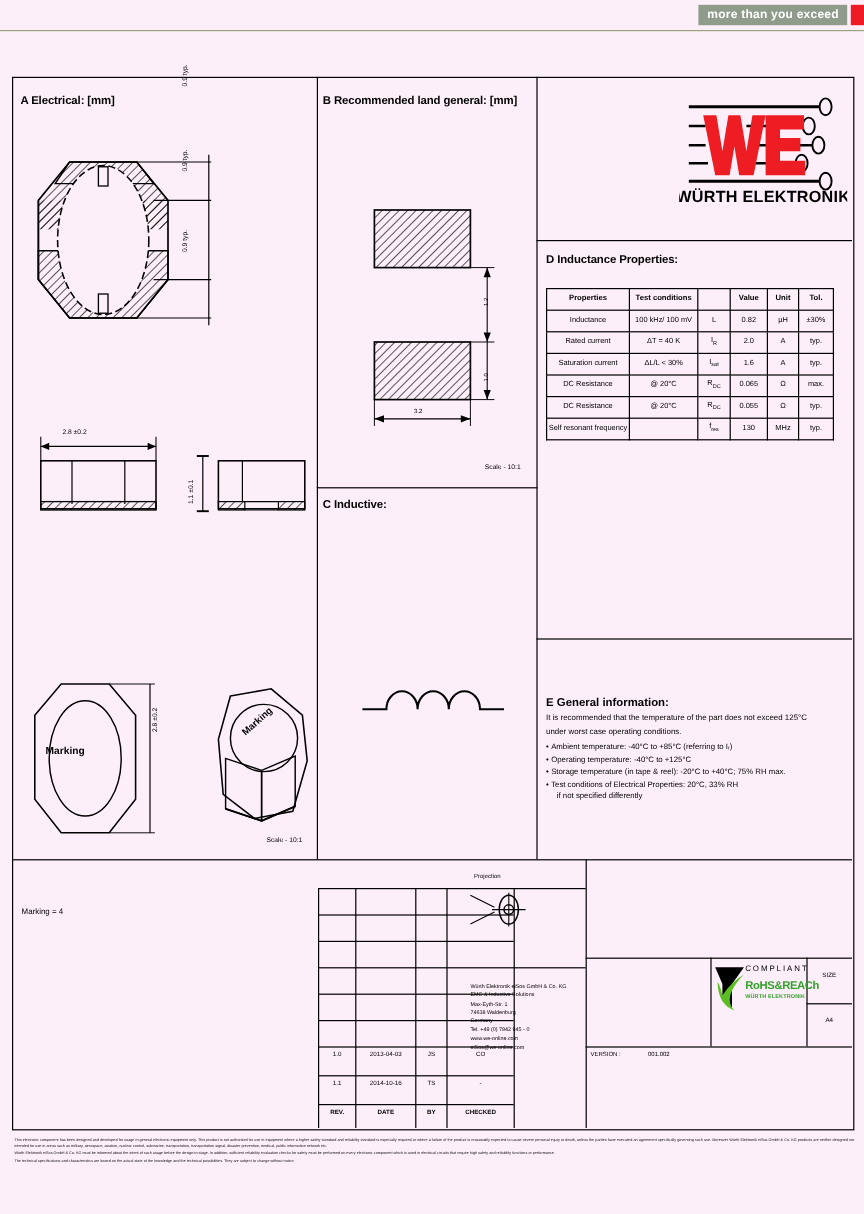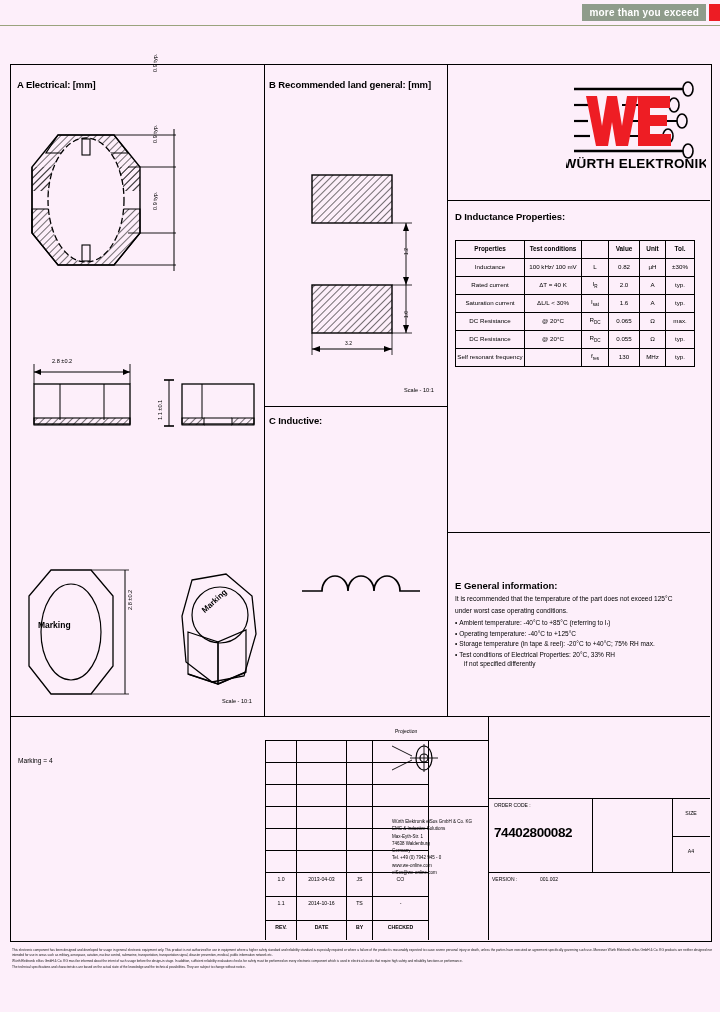--- a/index.html
+++ b/index.html
@@ -384,31 +384,36 @@
       <div>eiSos@we-online.com</div>
     </div>
 
 
   <div class="hline" style="left:488px;top:798px;width:222px;"></div>
   <div class="hline" style="left:488px;top:872px;width:222px;"></div>
   <div class="vline" style="left:592px;top:798px;height:74px;"></div>
   <div class="vline" style="left:672px;top:798px;height:74px;"></div>
   <div class="hline" style="left:672px;top:836px;width:38px;"></div>
 
-  <div class="partbox">
-    <div class="part-lbl">ORDER CODE :</div>
-    <div class="part-no">74402800082</div>
-  </div>
 
   <div class="mini" style="position:absolute;left:674px;top:808px;width:34px;">SIZE</div>
   <div class="mini" style="position:absolute;left:674px;top:846px;width:34px;">A4</div>
 
   <div style="position:absolute;left:492px;top:876px;font-size:5px;">VERSION :</div>
   <div style="position:absolute;left:540px;top:876px;font-size:5px;">001.002</div>
 
+  <div class="rohs">
+    <svg width="30" height="42" viewBox="0 0 30 42">
+      <polygon points="2,4 26,4 16,18 16,38 8,32 8,18" fill="#000"></polygon>
+      <path d="M4,16 C4,32 12,38 18,40 C12,34 12,24 26,10 C16,16 10,24 8,28 C7,22 5,18 4,16 Z" fill="#5bbf21"></path>
+    </svg>
+    <div class="txt1">COMPLIANT</div>
+    <div class="txt2">RoHS&amp;REACh</div>
+    <div class="txt3">WÜRTH ELEKTRONIK</div>
+  </div>
 
   <div class="disclaimer">
     <p>This electronic component has been designed and developed for usage in general electronic equipment only. This product is not authorized for use in equipment where a higher safety standard and reliability standard is especially required or where a failure of the product is reasonably expected to cause severe personal injury or death, unless the parties have executed an agreement specifically governing such use. Moreover Würth Elektronik eiSos GmbH &amp; Co. KG products are neither designed nor intended for use in areas such as military, aerospace, aviation, nuclear control, submarine, transportation, transportation signal, disaster prevention, medical, public information network etc.</p>
     <p>Würth Elektronik eiSos GmbH &amp; Co. KG must be informed about the intent of such usage before the design-in stage. In addition, sufficient reliability evaluation checks for safety must be performed on every electronic component which is used in electrical circuits that require high safety and reliability functions or performance.</p>
     <p>The technical specifications and characteristics are based on the actual state of the knowledge and the technical possibilities. They are subject to change without notice.</p>
   </div>
 
 </div>
 
 </body></html>

